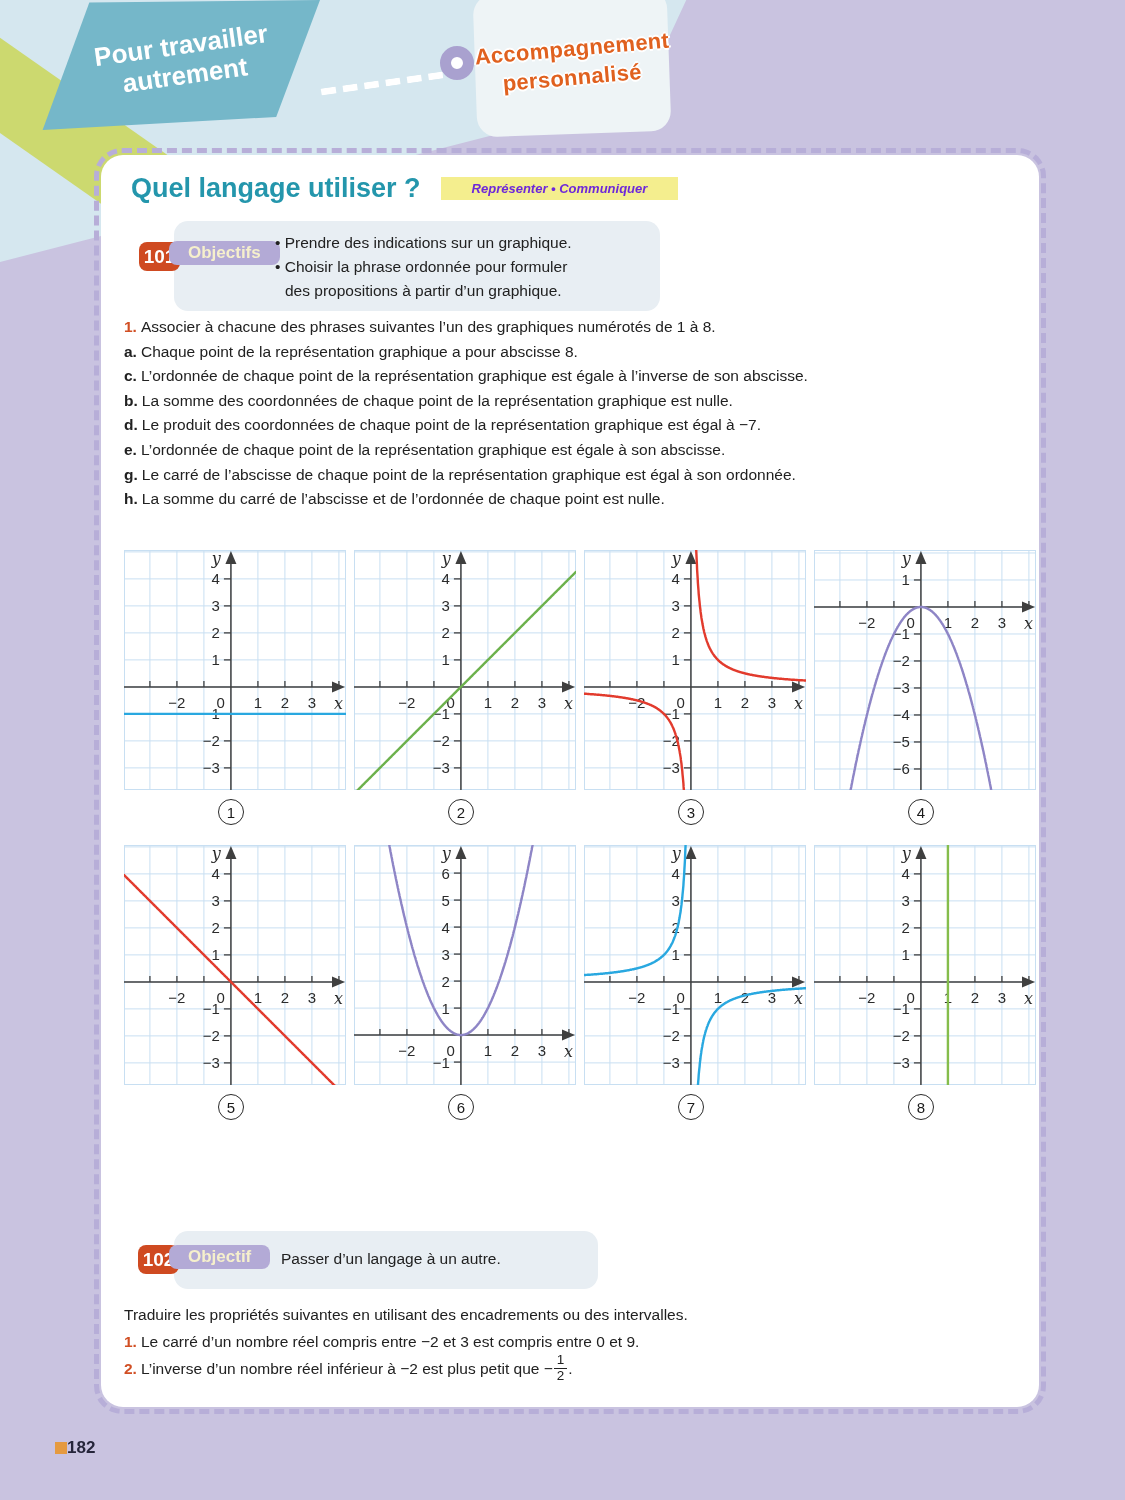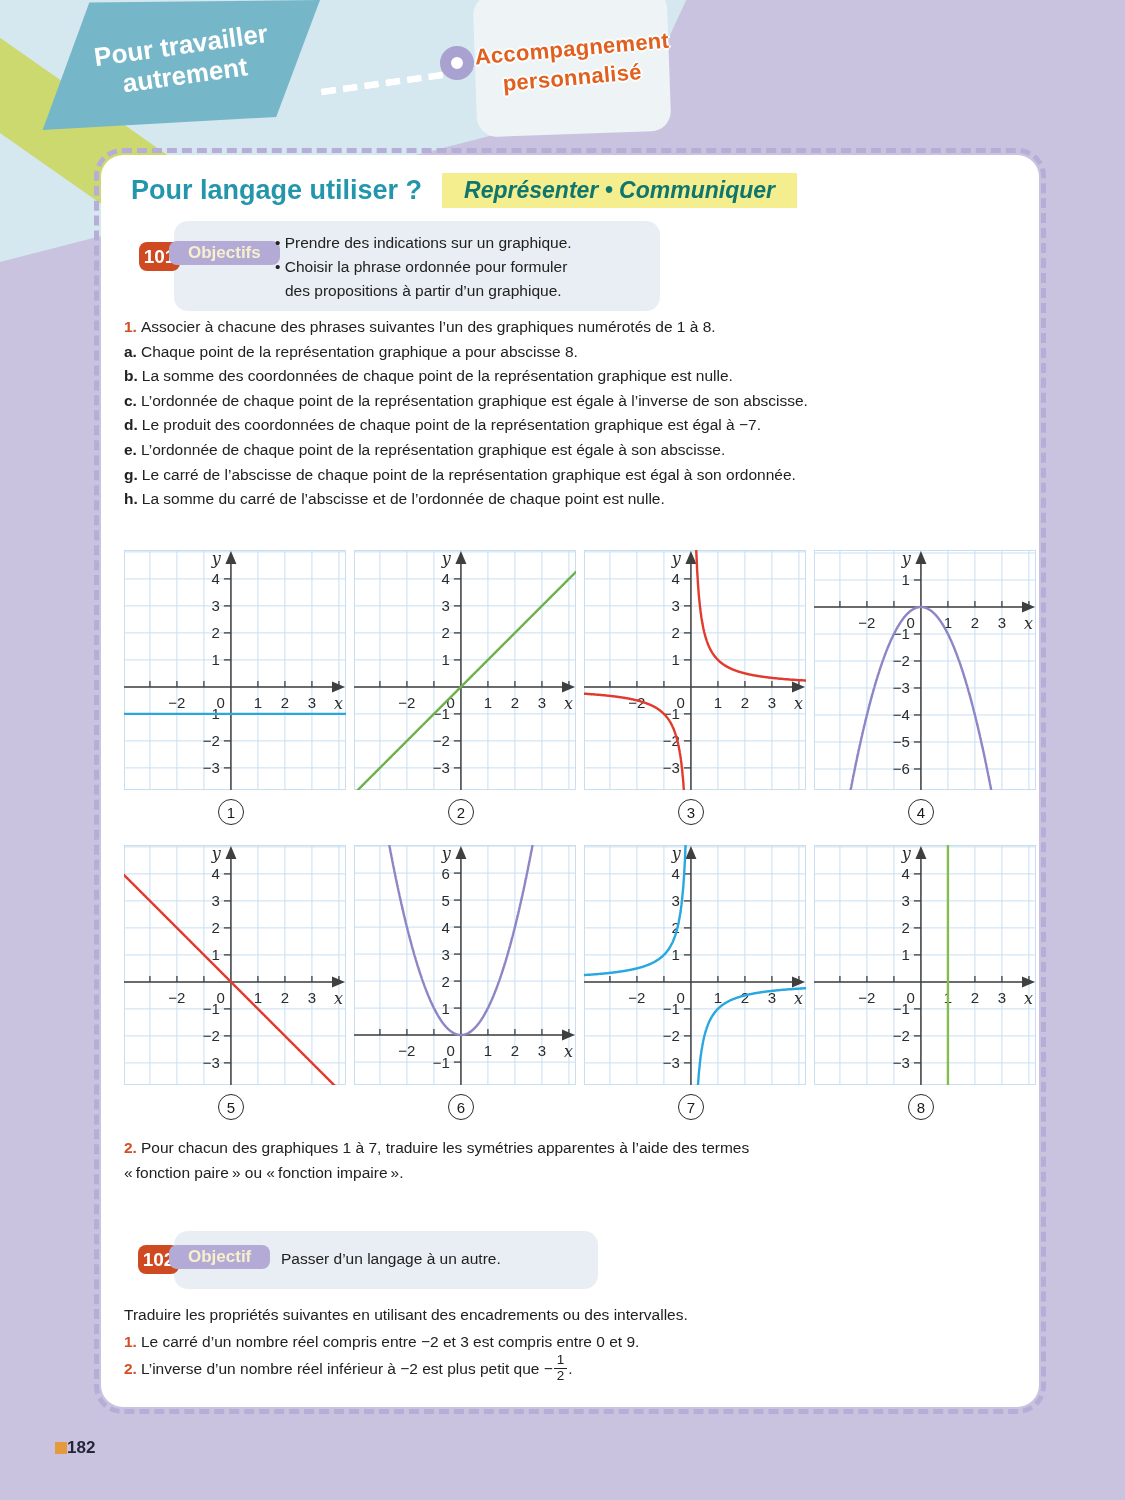--- a/index.html
+++ b/index.html
@@ -25,22 +25,22 @@
     background:#eef4f6; border-radius:20px; transform:rotate(-2deg);
     display:flex; flex-direction:column; align-items:center; justify-content:center; gap:3px; }
   .tag .t { font-weight:bold; font-size:22px; color:#e0611f; transform:rotate(-3deg); letter-spacing:.3px;
     text-shadow:-2px 0 0 #fff, 2px 0 0 #fff, 0 -2px 0 #fff, 0 2px 0 #fff; }
   
   .card-wrap { position:absolute; left:94px; top:148px; width:952px; height:1266px;
     border:5px dashed #b7aed8; border-radius:28px; }
   .card { position:absolute; inset:2px; background:#ffffff; border-radius:22px; }
   .title-row { position:absolute; left:30px; top:18px; display:flex; align-items:center; gap:20px; }
   .page-title { font-size:27px; font-weight:bold; color:#2496ac; }
-  .skill-chip { background:#f4ee8e; color:#0f766e; font-weight:bold; font-style:italic;
-    font-size:23px; padding:4px 22px; }
+  .skill-chip { background:#f4ee8e; color:#6d28d9; font-weight:bold; font-style:italic;
+    font-size:13px; padding:4px 31px; }
   .obj-box { position:absolute; background:#e8eef3; border-radius:14px; }
   .box-101 { left:73px; top:66px; width:486px; height:90px; }
   .num-badge { position:absolute; background:#cf4a21; color:#fff; font-weight:bold; font-size:19px;
     border-radius:8px; width:41px; height:29px; display:flex; align-items:center; justify-content:center;margin-left:18px; }
   .badge-101 { left:20px; top:87px; }
   .obj-chip { position:absolute; background:#b3aad6; color:#f6f0cc; font-weight:bold; font-size:17px;
     border-radius:8px; padding:2px 19px; }
   .chip-101 { left:68px; top:86px; }
   .obj-lines { position:absolute; left:174px; top:76px; width:386px; font-size:15.5px; line-height:24px; }
   .obj-lines .b::before { content:"• "; }
@@ -86,38 +86,38 @@
 <div class="donut"></div>
 <div class="tag">
   <span class="t">Accompagnement</span>
   <span class="t">personnalisé</span>
 </div>
 
 <div class="card-wrap">
   <div class="card">
 
     <div class="title-row">
-      <span class="page-title">Pour langage utiliser ?</span>
+      <span class="page-title">Quel langage utiliser ?</span>
       <span class="skill-chip">Représenter • Communiquer</span>
     </div>
 
     <div class="obj-box box-101"></div>
     <div class="num-badge badge-101">101</div>
     <div class="obj-chip chip-101">Objectifs</div>
     <div class="obj-lines">
       <div class="b">Prendre des indications sur un graphique.</div>
       <div class="b">Choisir la phrase ordonnée pour formuler</div>
       <div class="cont">des propositions à partir d’un graphique.</div>
     </div>
 
     <div class="items">
       <div><span class="lab lab-orange">1.</span><span>Associer à chacune des phrases suivantes l’un des graphiques numérotés de 1 à 8.</span></div>
       <div><span class="lab">a.</span><span>Chaque point de la représentation graphique a pour abscisse 8.</span></div>
+      <div><span class="lab">c.</span><span>L’ordonnée de chaque point de la représentation graphique est égale à l’inverse de son abscisse.</span></div>
       <div><span class="lab">b.</span><span>La somme des coordonnées de chaque point de la représentation graphique est nulle.</span></div>
-      <div><span class="lab">c.</span><span>L’ordonnée de chaque point de la représentation graphique est égale à l’inverse de son abscisse.</span></div>
       <div><span class="lab">d.</span><span>Le produit des coordonnées de chaque point de la représentation graphique est égal à −7.</span></div>
       <div><span class="lab">e.</span><span>L’ordonnée de chaque point de la représentation graphique est égale à son abscisse.</span></div>
       <div><span class="lab">g.</span><span>Le carré de l’abscisse de chaque point de la représentation graphique est égal à son ordonnée.</span></div>
       <div><span class="lab">h.</span><span>La somme du carré de l’abscisse et de l’ordonnée de chaque point est nulle.</span></div>
     </div>
 
     <div class="graph-row row-1">
       <div class="graph-cell">
         <div class="plot">
             <svg width="222" height="240" viewBox="0 0 222 240">
@@ -646,24 +646,20 @@
               <text x="96.92" y="14" text-anchor="end" fill="#2b2b2b" font-size="16" font-family="DejaVu Serif, serif" font-style="italic">y</text>
               <line x1="133.92" y1="0" x2="133.92" y2="240" stroke="#85bd4c" stroke-width="2.4"></line>
             </svg>
           </div>
         <div class="gnum-row">
             <span class="gnum">8</span>
           </div>
       </div>
     </div>
 
-    <div class="q2">
-      <div><span class="lab lab-orange">2.</span><span>Pour chacun des graphiques 1 à 7, traduire les symétries apparentes à l’aide des termes</span></div>
-      <div><span>« fonction paire » ou « fonction impaire ».</span></div>
-    </div>
 
     <div class="obj-box box-102"></div>
     <div class="num-badge badge-102">102</div>
     <div class="obj-chip chip-102">Objectif</div>
     <div class="obj-102-text">Passer d’un langage à un autre.</div>
 
     <div class="ex102-body">
       <div>Traduire les propriétés suivantes en utilisant des encadrements ou des intervalles.</div>
       <div><span class="lab lab-orange">1.</span><span>Le carré d’un nombre réel compris entre −2 et 3 est compris entre 0 et 9.</span></div>
       <div>

